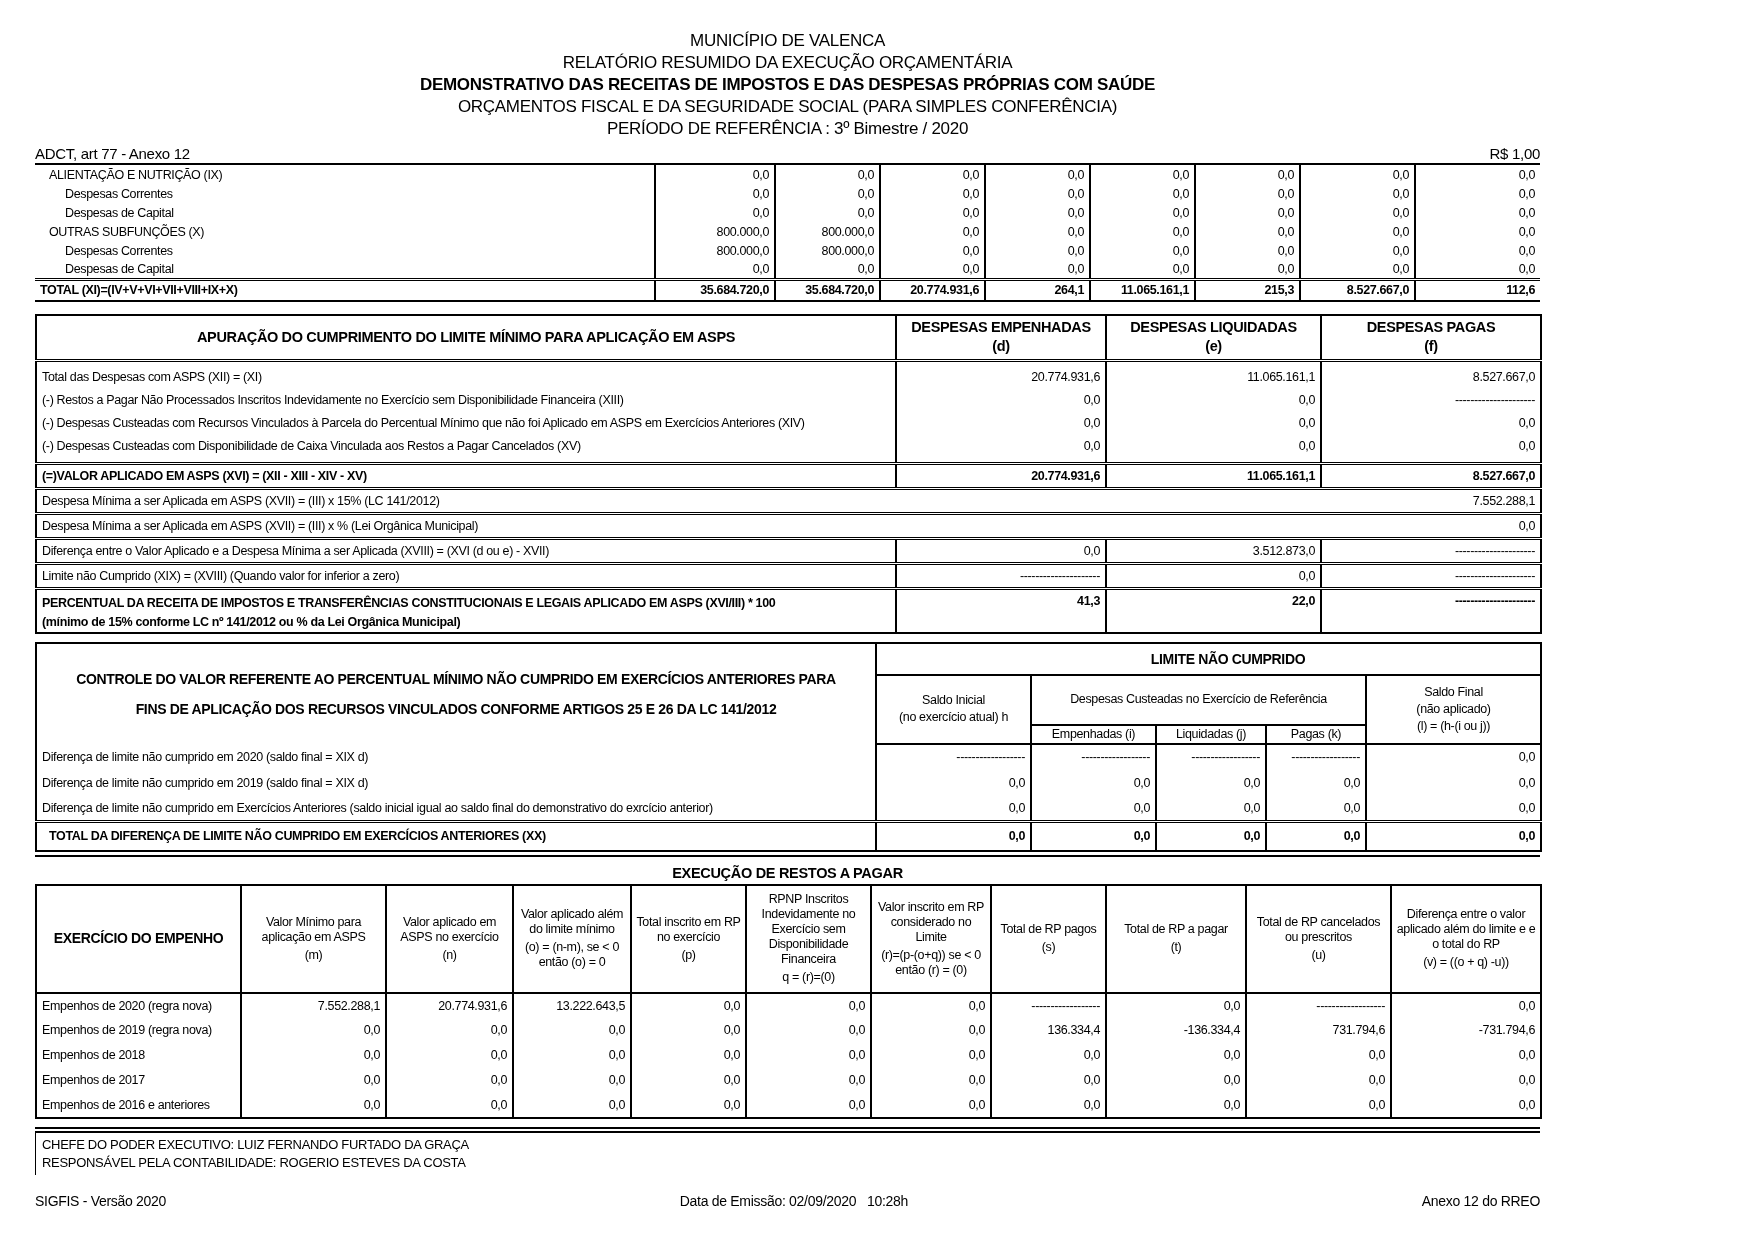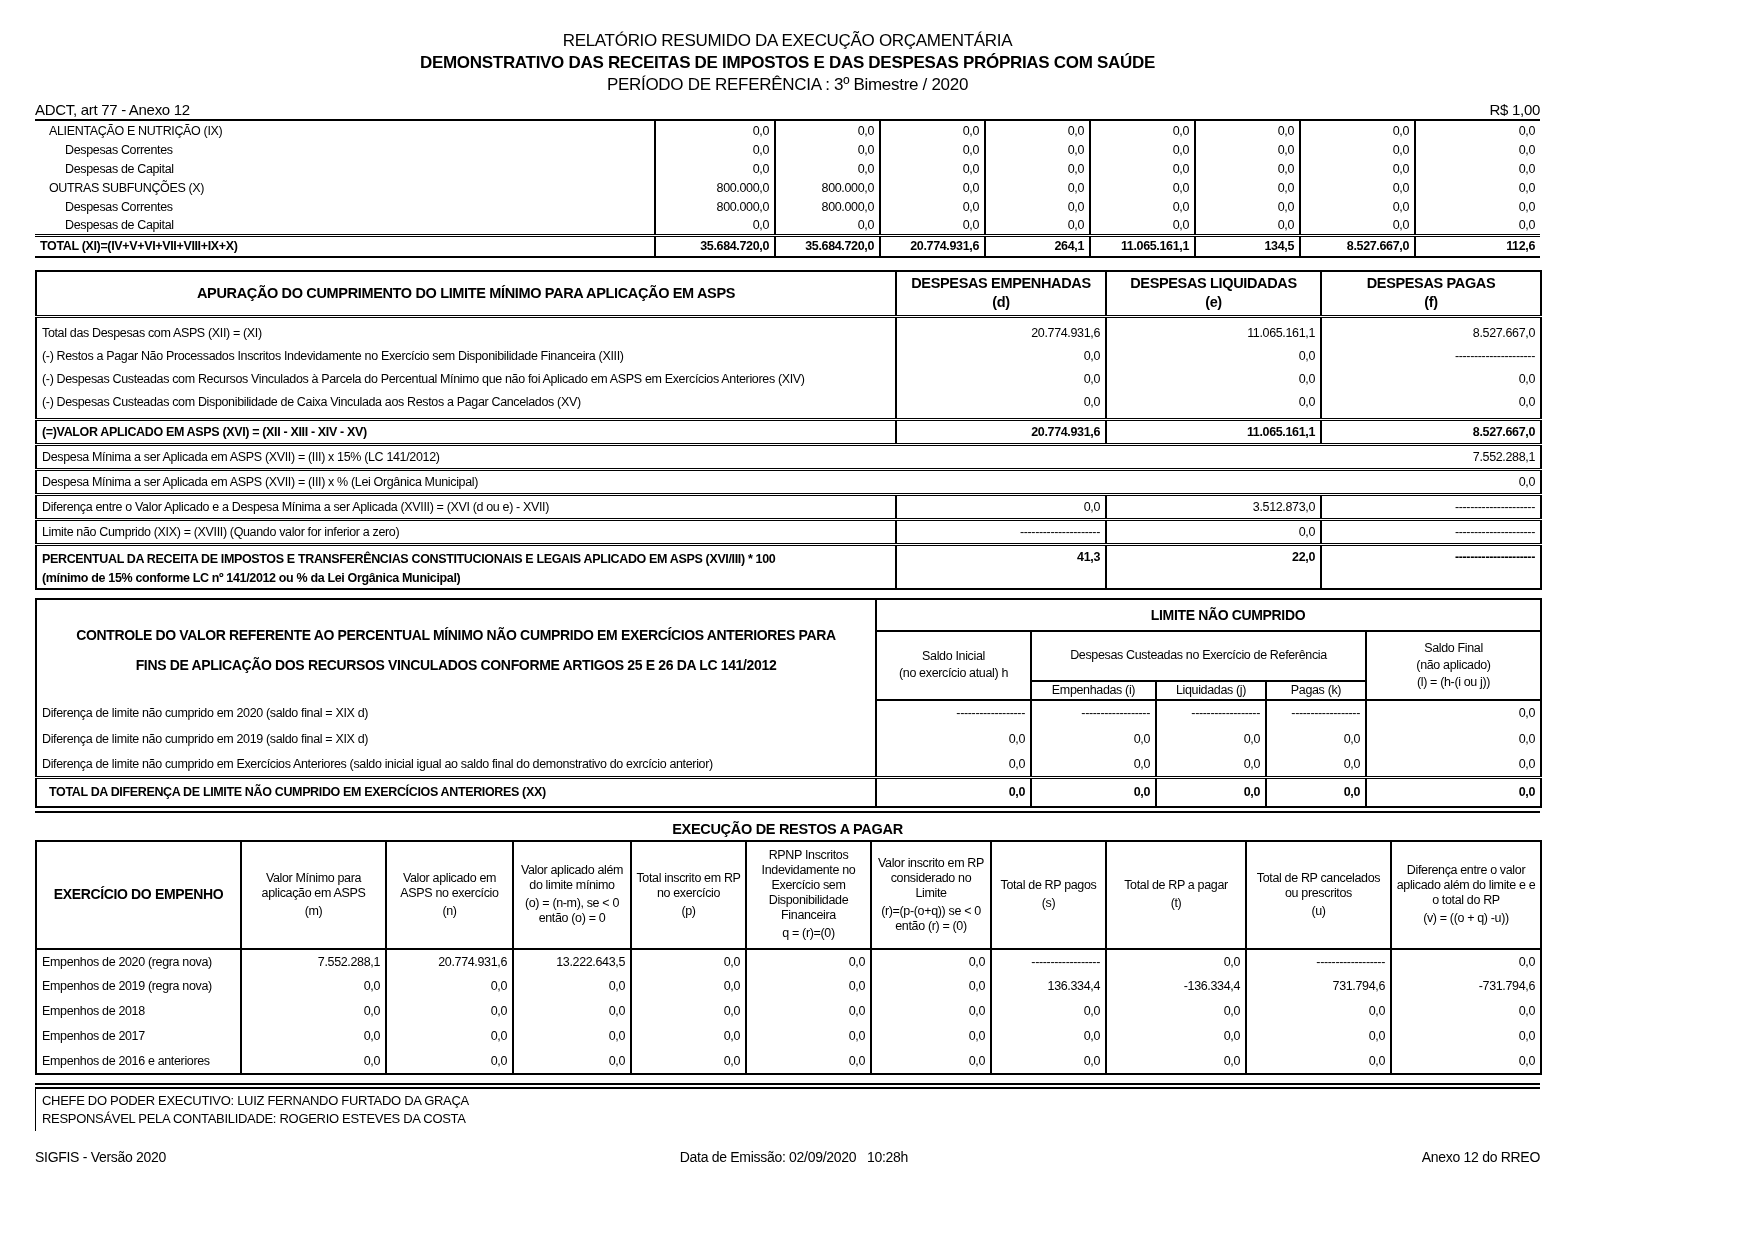--- a/index.html
+++ b/index.html
@@ -71,22 +71,24 @@
   .fbar { border-top:6px double #000; margin-top:8px; }
   .names { border-left:1px solid #000; padding:3px 0 3px 6px; font-size:13px; line-height:18px; letter-spacing:-0.3px; }
   .frow { display:flex; justify-content:space-between; margin-top:18px; font-size:14px; letter-spacing:-0.3px; }
 </style>
 </head>
 <body>
 
 <div class="page">
 
   <div class="hdr">
+    <div>MUNICÍPIO DE VALENCA</div>
     <div>RELATÓRIO RESUMIDO DA EXECUÇÃO ORÇAMENTÁRIA</div>
     <div class="b">DEMONSTRATIVO DAS RECEITAS DE IMPOSTOS E DAS DESPESAS PRÓPRIAS COM SAÚDE</div>
+    <div>ORÇAMENTOS FISCAL E DA SEGURIDADE SOCIAL (PARA SIMPLES CONFERÊNCIA)</div>
     <div>PERÍODO DE REFERÊNCIA : 3º Bimestre / 2020</div>
   </div>
 
   <div class="adct">
     <span>ADCT, art 77 - Anexo 12</span>
     <span>R$ 1,00</span>
   </div>
 
   <table class="t1">
     <colgroup>
@@ -167,21 +169,21 @@
       <td class="n">0,0</td>
       <td class="n">0,0</td>
     </tr>
     <tr class="tot">
       <td>TOTAL (XI)=(IV+V+VI+VII+VIII+IX+X)</td>
       <td class="n">35.684.720,0</td>
       <td class="n">35.684.720,0</td>
       <td class="n">20.774.931,6</td>
       <td class="n">264,1</td>
       <td class="n">11.065.161,1</td>
-      <td class="n">134,5</td>
+      <td class="n">215,3</td>
       <td class="n">8.527.667,0</td>
       <td class="n">112,6</td>
     </tr>
   </tbody>
     </table>
 
   <table class="t2">
     <colgroup>
         <col style="width:860px">
         <col style="width:210px">

